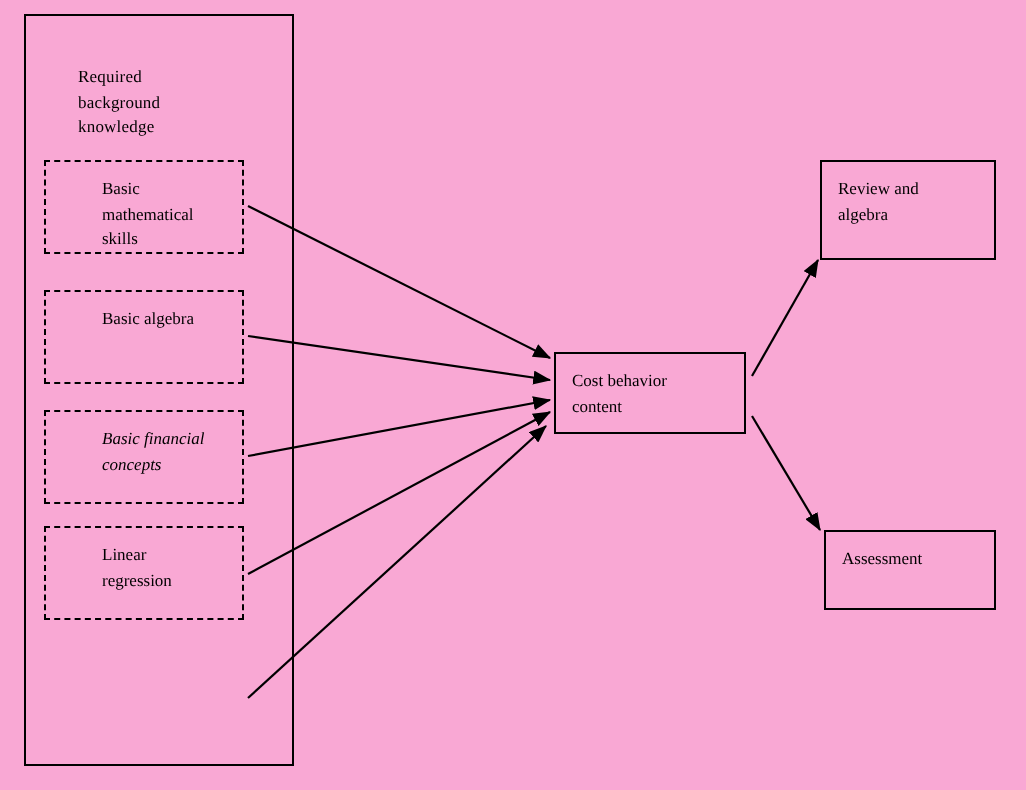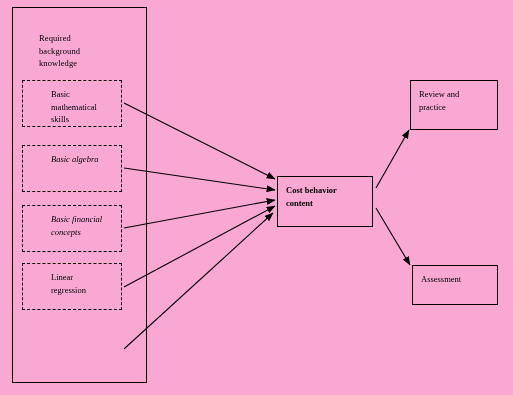--- a/index.html
+++ b/index.html
@@ -54,21 +54,21 @@
     position: absolute;
     left: 5px;
     top: 7px;
     right: 4px;
     font-size: 8.5px;
     line-height: 12.5px;
     white-space: pre-line;
     margin-left: 23px;
   }
   .db-0 { top: 80px; }
-  .db-1 { top: 145px; font-style: italic; }
+  .db-1 { top: 145px; }
   .db-2 { top: 205px; font-style: italic; }
   .db-3 { top: 263px; }
   .db-4 { top: 322px; }
   
   .solid-box {
     position: absolute;
     border: 1px solid #000000;
     box-sizing: border-box;
     background: transparent;
   }
@@ -78,22 +78,21 @@
     top: 7px;
     right: 4px;
     font-size: 8.5px;
     line-height: 12.5px;
     white-space: pre-line;
   }
   .center-box {
     left: 277px;
     top: 176px;
     width: 96px;
-    height: 51px;
-    font-weight: bold;
+    height: 41px;
   }
   .review-box {
     left: 410px;
     top: 80px;
     width: 88px;
     height: 50px;
   }
   .assessment-box {
     left: 412px;
     top: 265px;
@@ -155,19 +154,19 @@
 regression</div>
   </div>
 
   <div class="solid-box center-box">
     <div class="box-label">Cost behavior
 content</div>
   </div>
 
   <div class="solid-box review-box">
     <div class="box-label">Review and
-practice</div>
+algebra</div>
   </div>
   <div class="solid-box assessment-box">
     <div class="box-label">Assessment</div>
   </div>
 
 </div>
 
 </body></html>

